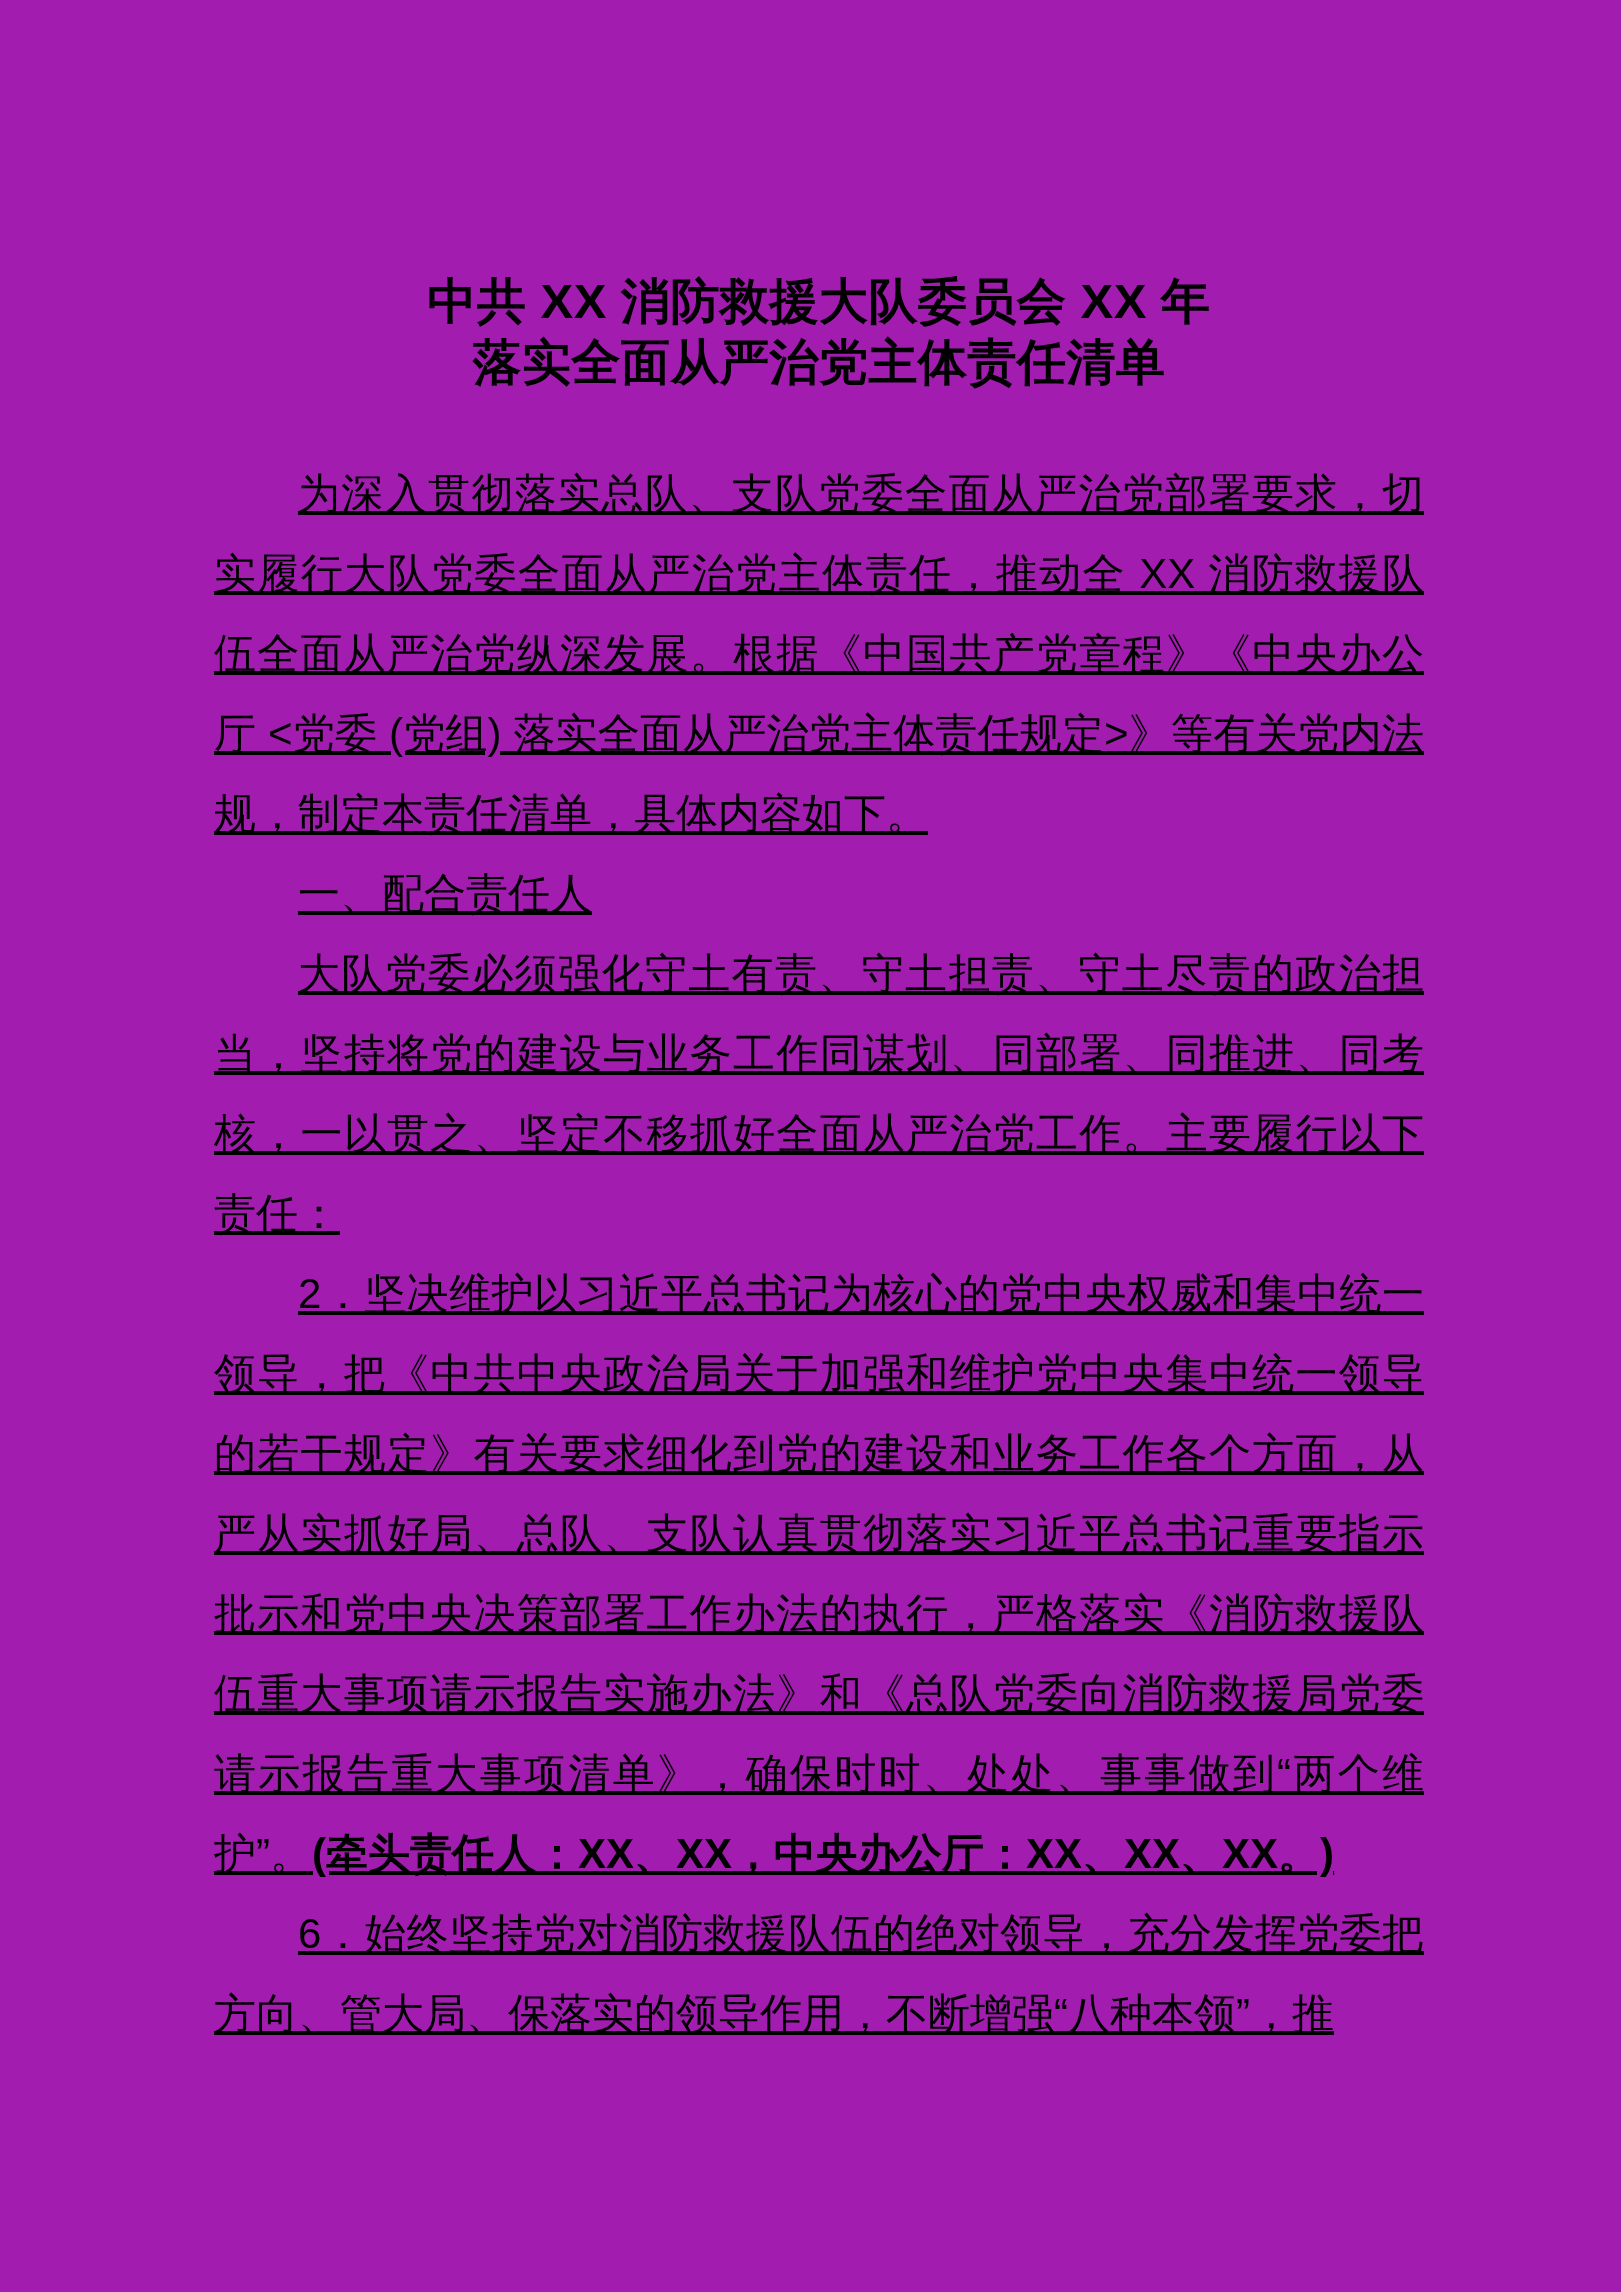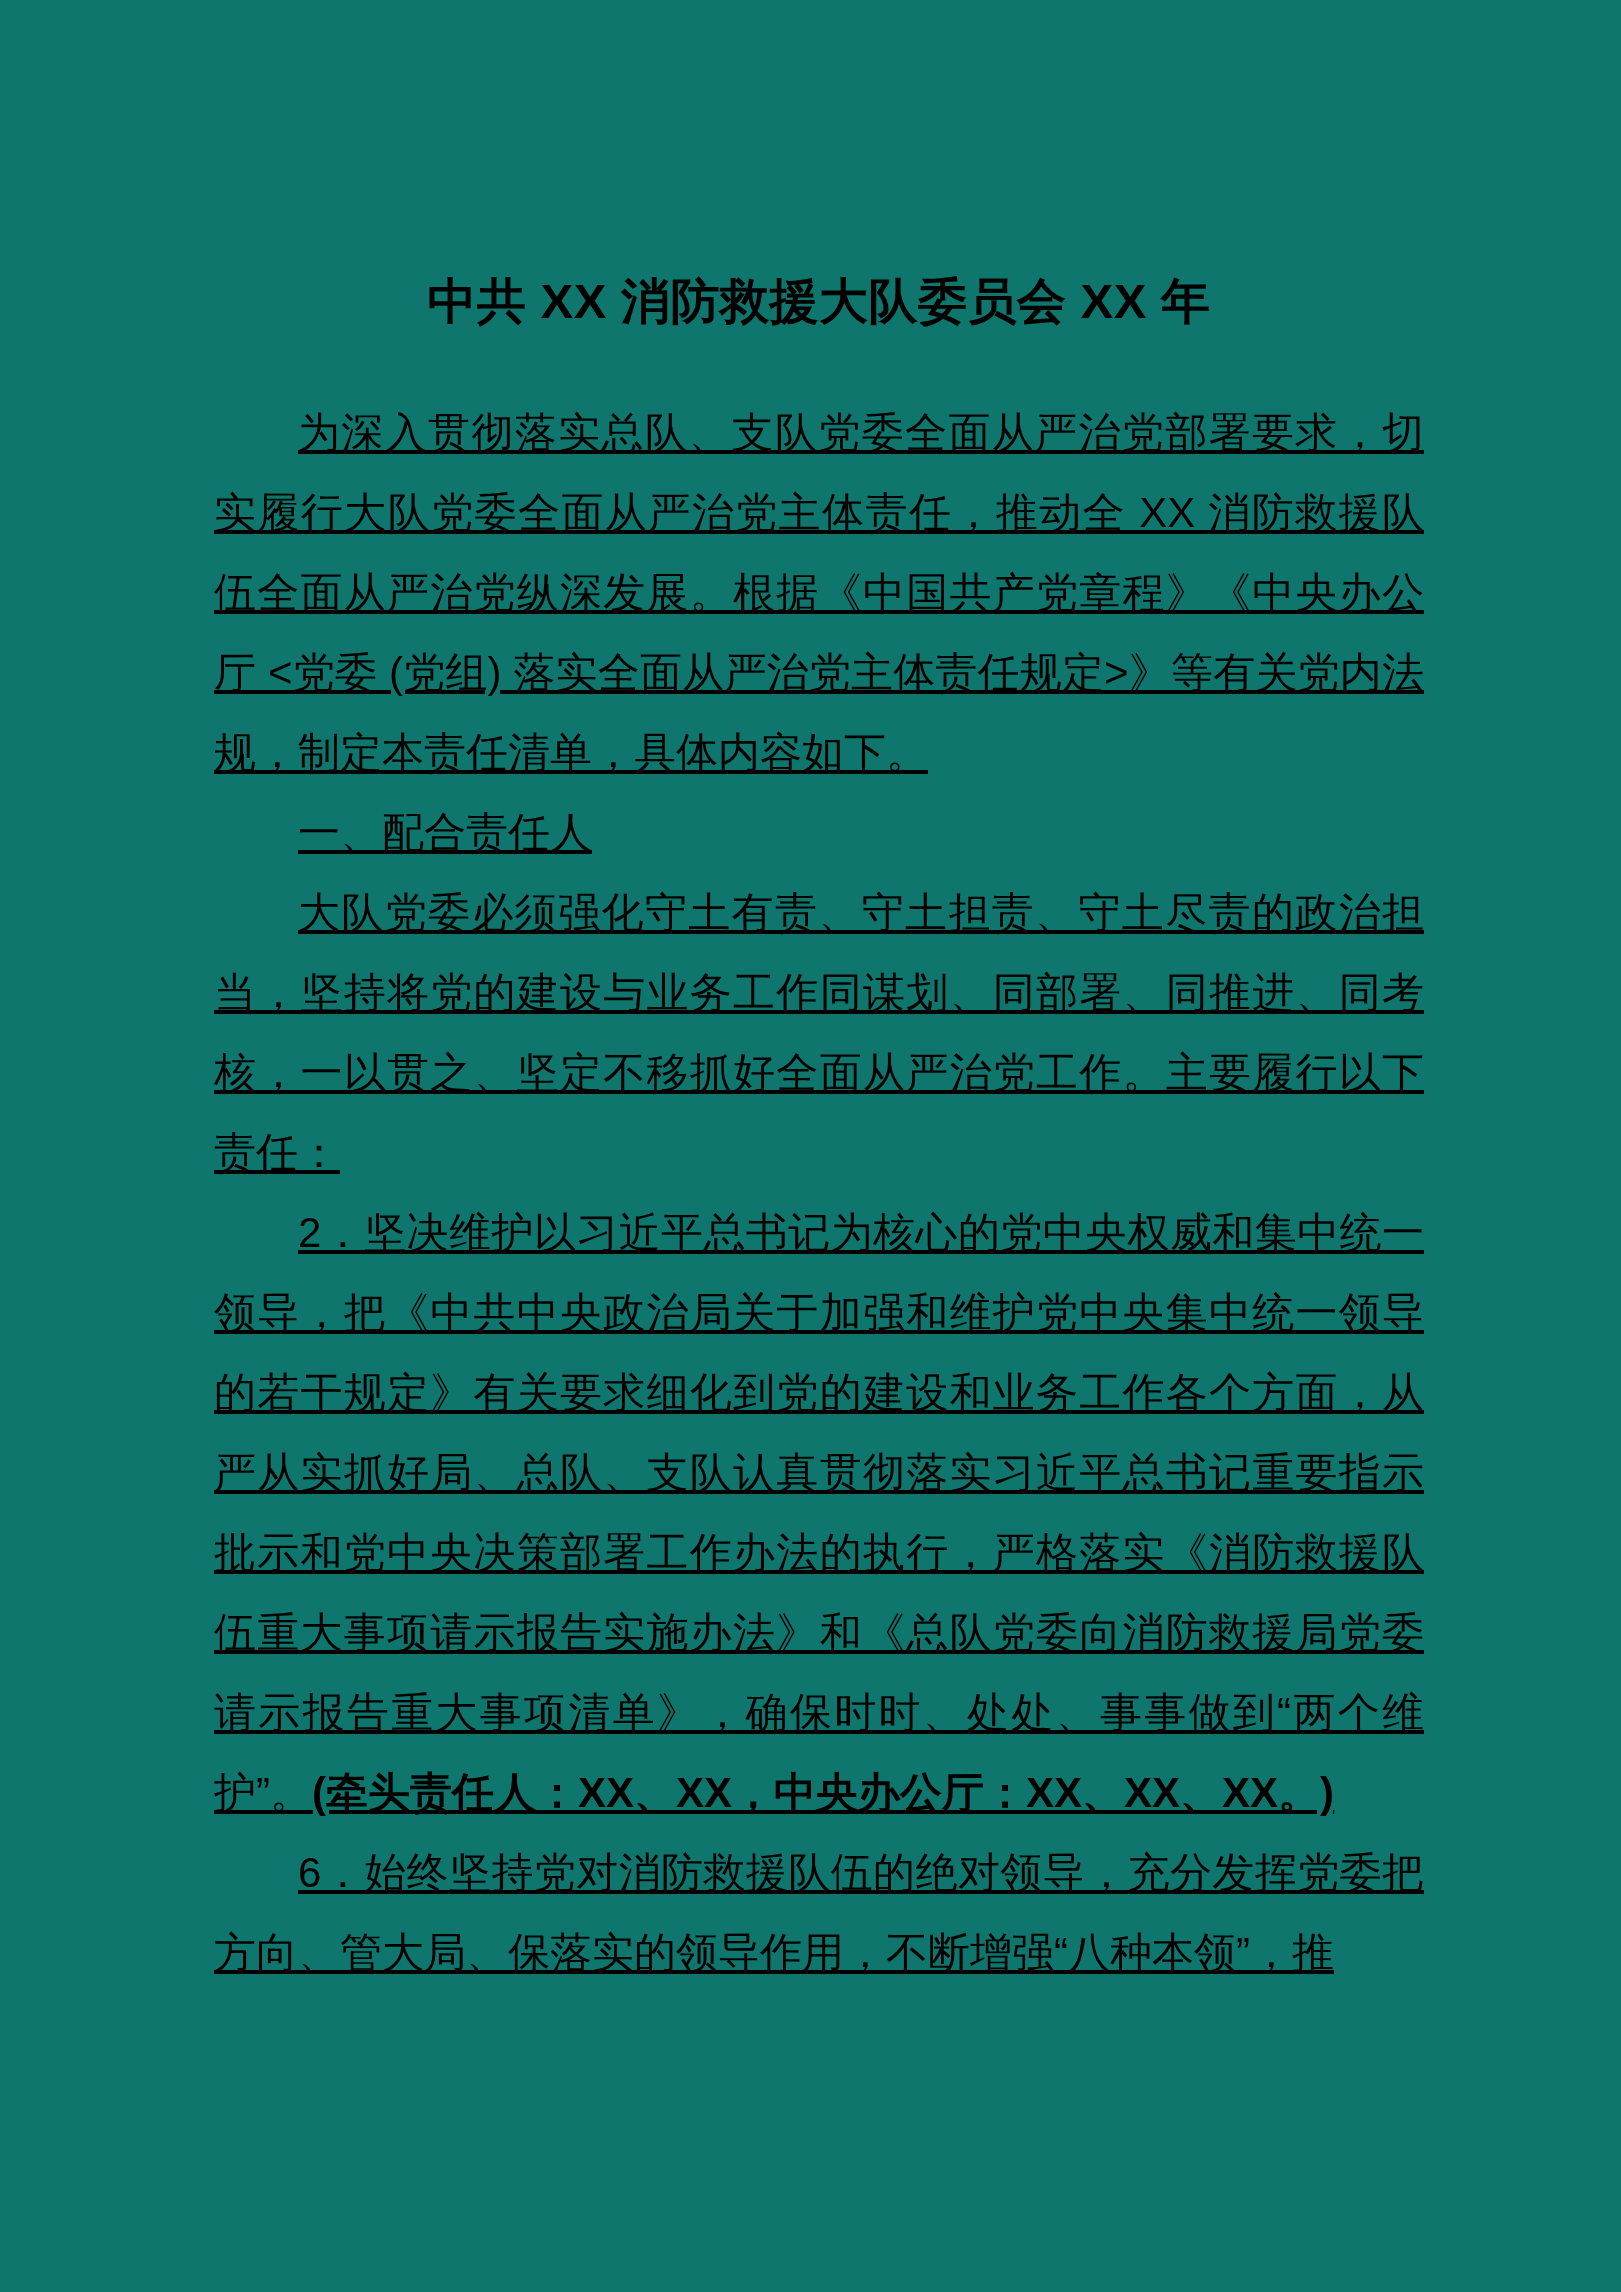--- a/index.html
+++ b/index.html
@@ -9,21 +9,21 @@
     background: #ffffff;
   }
   body {
     font-family: "Liberation Sans", "DejaVu Sans", sans-serif;
     color: #000000;
   }
   .page {
     position: relative;
     width: 1621px;
     height: 2293px;
-    background: #0f766e;
+    background: #a21caf;
     margin: 0 auto;
     overflow: hidden;
     box-sizing: border-box;
   }
   .content {
     position: absolute;
     left: 214px;
     top: 0;
     width: 1210px;
   }
@@ -72,20 +72,21 @@
 </style>
 </head>
 <body>
 
 <div class="page">
   <div class="content">
 
     <div class="title-block">
       <h1 class="doc-title">
         <span class="title-line">中共 XX 消防救援大队委员会 XX 年</span>
+        <span class="title-line">落实全面从严治党主体责任清单</span>
       </h1>
     </div>
 
     <div class="body-block">
 
       <p class="para indent">为深入贯彻落实总队、支队党委全面从严治党部署要求，切实履行大队党委全面从严治党主体责任，推动全 XX 消防救援队伍全面从严治党纵深发展。根据《中国共产党章程》《中央办公厅 &lt;党委 (党组) 落实全面从严治党主体责任规定&gt;》等有关党内法规，制定本责任清单，具体内容如下。</p>
 
       <p class="para heading">一、配合责任人</p>
 
       <p class="para indent">大队党委必须强化守土有责、守土担责、守土尽责的政治担当，坚持将党的建设与业务工作同谋划、同部署、同推进、同考核，一以贯之、坚定不移抓好全面从严治党工作。主要履行以下责任：</p>

